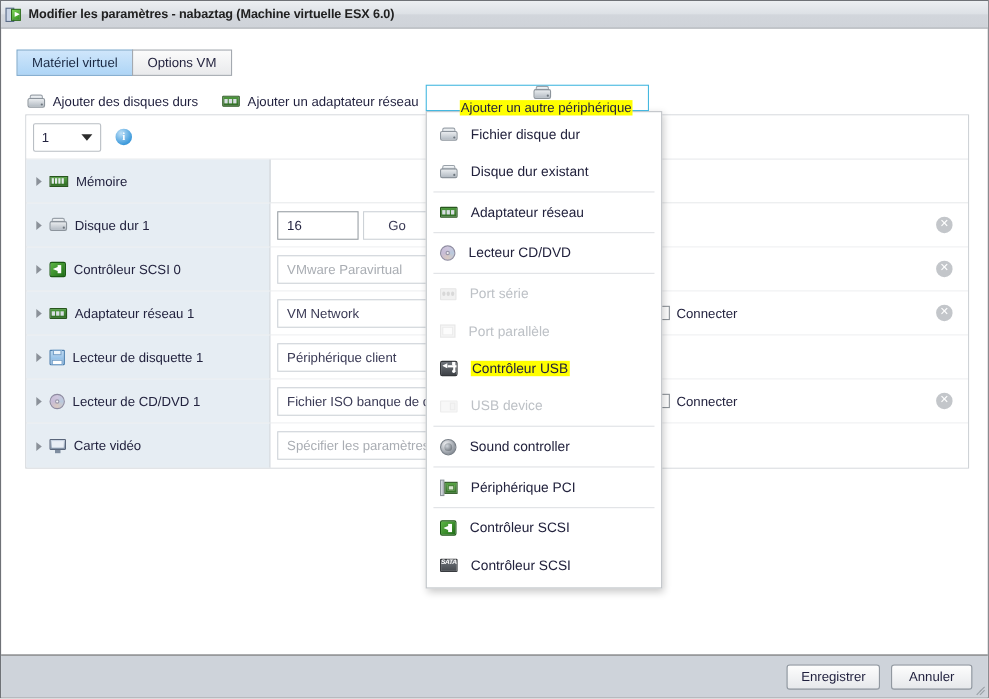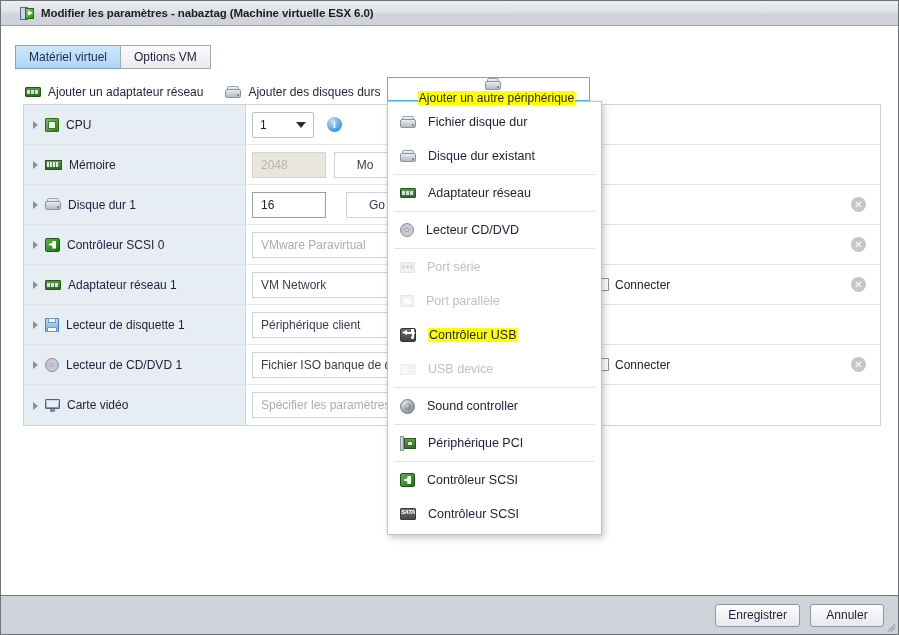--- a/index.html
+++ b/index.html
@@ -10,21 +10,21 @@
   }
   #root{position:relative;width:899px;height:635px;box-sizing:border-box;
         border:1px solid #6f7277;background:#ffffff;}
 
   
   .titlebar{
     position:absolute;left:0;top:0;width:897px;height:25px;
     box-sizing:border-box;
     background:linear-gradient(to bottom,#eceff2 0%,#dde1e6 48%,#d2d6dc 52%,#cfd3d9 100%);
     border-bottom:1px solid #9aa0a6;
-    display:flex;align-items:center;padding-left:19px;
+    display:flex;align-items:center;padding-left:4px;
   }
   .titlebar .t-text{font-size:11.5px;font-weight:bold;color:#202020;margin-left:6px;
     letter-spacing:-0.1px;white-space:nowrap;}
   .vmicon{width:15px;height:15px;position:relative;flex:0 0 auto;}
   .vmicon i{position:absolute;display:block;}
   .vmicon .b1{left:0;top:1px;width:8px;height:13px;background:#c9d4e6;border:1px solid #5a6b86;box-sizing:border-box;}
   .vmicon .b2{left:5px;top:2px;width:9px;height:11px;background:linear-gradient(135deg,#7ed957,#2f8c1e);border:1px solid #2a6b18;box-sizing:border-box;}
   .vmicon .b3{left:8px;top:5px;width:5px;height:5px;background:#ffffff;clip-path:polygon(0 0,100% 50%,0 100%);}
 
   
@@ -206,58 +206,50 @@
     <span class="t-text">Modifier les paramètres - nabaztag (Machine virtuelle ESX 6.0)</span>
   </div>
 
   <div class="tabbar">
     <div class="tab active">Matériel virtuel</div>
     <div class="tab">Options VM</div>
   </div>
 
   <div class="toolbar">
     <div class="tbitem">
+      <span class="ic ic-hdd">
+          <i class="top"></i>
+          <i class="body"></i>
+          <i class="dot"></i>
+        </span>
+      <span class="lbl">Ajouter des disques durs</span>
+    </div>
+    <div class="tbitem">
       <span class="ic ic-nic">
           <i class="pcb"></i>
           <i class="c1"></i>
           <i class="c2"></i>
           <i class="c3"></i>
         </span>
       <span class="lbl">Ajouter un adaptateur réseau</span>
-    </div>
-    <div class="tbitem">
-      <span class="ic ic-hdd">
-          <i class="top"></i>
-          <i class="body"></i>
-          <i class="dot"></i>
-        </span>
-      <span class="lbl">Ajouter des disques durs</span>
     </div>
   </div>
 
   <div class="addbtn">
     <span class="ic ic-hdd">
         <i class="top"></i>
         <i class="body"></i>
         <i class="dot"></i>
       </span>
     <span class="lbl">Ajouter un autre périphérique</span>
   </div>
 
   <div class="table">
 
     <div class="row">
-      <div class="c-name">
-        <span class="arrow"></span>
-        <span class="ic ic-cpu">
-            <i class="o"></i>
-            <i class="i"></i>
-          </span>
-        <span class="nm">CPU</span>
-      </div>
       <div class="c-val">
         <div class="sel" style="width:62px">
           <span class="cv">1</span>
           <span class="caret"></span>
         </div>
         <span class="infoi">i</span>
       </div>
     </div>
 
     <div class="row">
@@ -265,39 +257,35 @@
         <span class="arrow"></span>
         <span class="ic ic-mem">
           <i class="pcb"></i>
             <i class="ch" style="left:2px"></i>
             <i class="ch" style="left:5px"></i>
             <i class="ch" style="left:8px"></i>
             <i class="ch" style="left:11px"></i>
         </span>
         <span class="nm">Mémoire</span>
       </div>
-      <div class="c-val">
-        <div class="field disabled" style="width:74px">2048</div>
-        <div class="field soft unit" style="margin-left:8px">Mo</div>
-      </div>
     </div>
 
     <div class="row">
       <div class="c-name">
         <span class="arrow"></span>
         <span class="ic ic-hdd">
             <i class="top"></i>
             <i class="body"></i>
             <i class="dot"></i>
           </span>
         <span class="nm">Disque dur 1</span>
       </div>
       <div class="c-val">
         <div class="field" style="width:74px">16</div>
-        <div class="field soft unit" style="margin-left:20px">Go</div>
+        <div class="field soft unit" style="margin-left:4px">Go</div>
         <div class="rmv">
             <span>✕</span>
           </div>
       </div>
     </div>
 
     <div class="row">
       <div class="c-name">
         <span class="arrow"></span>
         <span class="ic ic-scsi">

